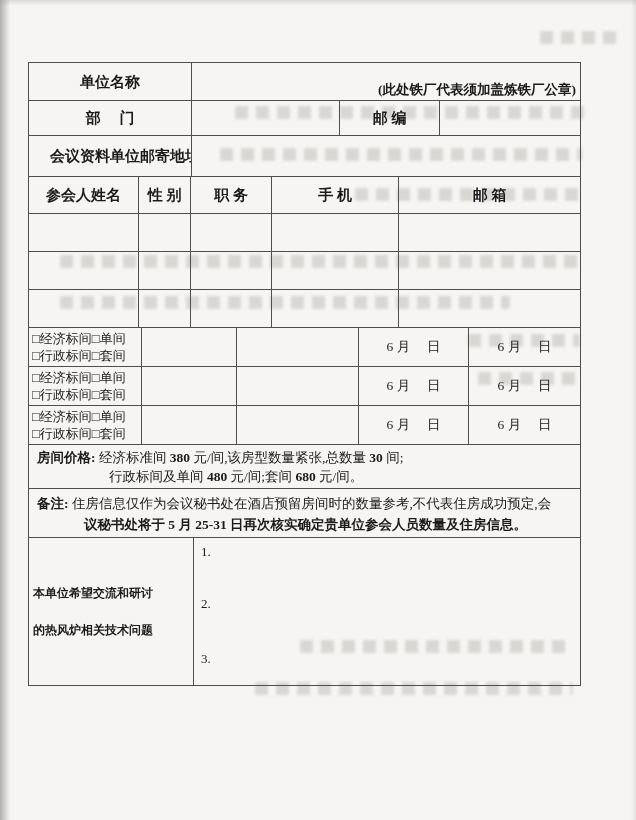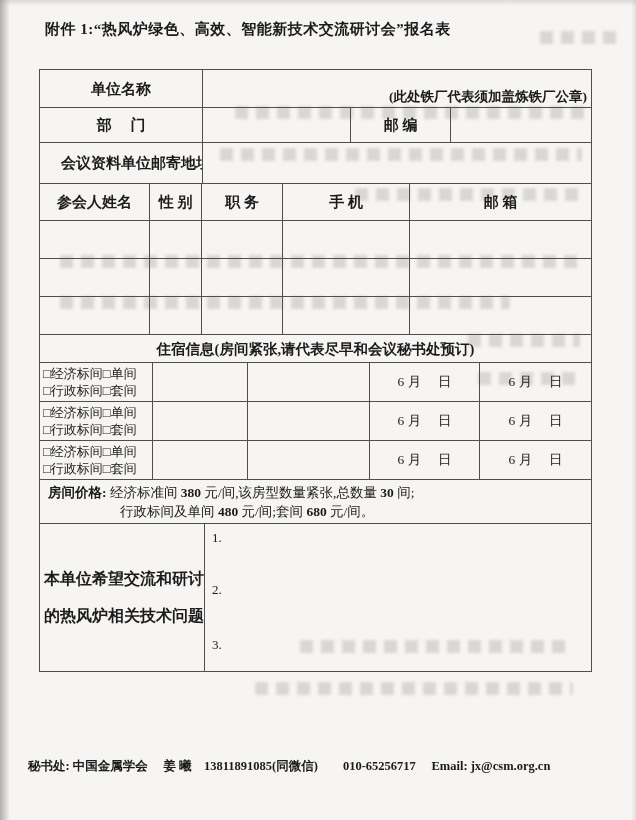--- a/index.html
+++ b/index.html
@@ -12,21 +12,21 @@
   .edge-left{position:absolute;left:0;top:0;bottom:0;width:10px;
     background:linear-gradient(90deg,rgba(90,90,88,.45),rgba(246,245,243,0));}
   .edge-top{position:absolute;left:0;top:0;right:0;height:6px;
     background:linear-gradient(180deg,rgba(140,140,138,.25),rgba(246,245,243,0));}
   .edge-right{position:absolute;right:0;top:0;bottom:0;width:5px;
     background:linear-gradient(270deg,rgba(150,150,148,.22),rgba(246,245,243,0));}
 
   .doc-title{position:absolute;left:45px;top:20px;font-size:15px;font-weight:bold;
     letter-spacing:.5px;white-space:pre;}
 
-  .form-wrap{position:absolute;left:39px;top:62px;width:553px;margin-top:7px;}
+  .form-wrap{position:absolute;left:28px;top:62px;width:553px;}
   table.grid{border-collapse:collapse;table-layout:fixed;width:553px;margin:0;margin-top:-1px;}
   table.grid:first-child{margin-top:0;}
   td{border:1px solid #4f4e4c;padding:0;overflow:hidden;vertical-align:middle;
      font-size:15px;line-height:18px;}
   .lbl{font-weight:bold;text-align:center;white-space:pre;}
   .left-pad{padding-left:21px;}
 
   .seal-cell{position:relative;}
   .seal-note{position:absolute;right:4px;bottom:1px;font-size:13.5px;font-weight:bold;white-space:pre;}
 
@@ -34,21 +34,21 @@
   .room-opts{font-size:13px;line-height:17px;padding:2px 0 2px 3px;white-space:pre-line;}
   .date-cell{text-align:center;font-size:13.5px;white-space:pre;}
 
   .wide-cell{padding:3px 6px 2px 8px;font-size:13.5px;line-height:19px;}
   .price-line2{padding-left:72px;}
   .num-bold{font-weight:bold;}
   .note-cell{padding:4px 6px 2px 8px;font-size:13.5px;line-height:21px;}
   .note-label{font-weight:bold;}
   .note-line2{text-align:center;font-weight:bold;}
 
-  .topics-label{font-weight:bold;font-size:16px;line-height:20px;
+  .topics-label{font-weight:bold;font-size:12px;line-height:20px;
     display:flex;flex-direction:column;justify-content:center;row-gap:17px;
     height:100%;padding-left:4px;}
   .topics-cell{position:relative;height:147px;}
   .topic-item{position:absolute;left:7px;font-size:13px;}
   .topic-1{top:5px;} .topic-2{top:57px;} .topic-3{top:112px;}
 
   .footer-line1{position:absolute;left:28px;top:758px;font-size:12.5px;font-weight:bold;white-space:pre;}
   .footer-line2{position:absolute;left:0;top:784px;width:100%;text-align:center;
     font-size:12.5px;font-weight:bold;white-space:pre;}
 
@@ -67,21 +67,20 @@
   <div class="bleed" style="top:106px;left:235px;width:350px;"></div>
   <div class="bleed" style="top:148px;left:220px;width:362px;"></div>
   <div class="bleed" style="top:188px;left:355px;width:225px;"></div>
   <div class="bleed" style="top:255px;left:60px;width:522px;"></div>
   <div class="bleed" style="top:296px;left:60px;width:450px;"></div>
   <div class="bleed" style="top:334px;left:468px;width:112px;"></div>
   <div class="bleed" style="top:372px;left:478px;width:100px;"></div>
   <div class="bleed" style="top:640px;left:300px;width:272px;"></div>
   <div class="bleed" style="top:682px;left:255px;width:318px;"></div>
 
-  <div class="doc-title">附件 1:“热风炉绿色、高效、智能新技术交流研讨会”报名表</div>
 
   <div class="form-wrap">
 
     <table class="grid">
       <colgroup>
           <col style="width:163px">
           <col>
         </colgroup>
       <tbody>
           <tr style="height:38px;">
@@ -156,27 +155,20 @@
       <tr style="height:38px;">
         <td></td>
             <td></td>
             <td></td>
             <td></td>
             <td></td>
       </tr>
     </tbody>
       </table>
 
-    <table class="grid">
-      <tbody>
-          <tr style="height:28px;">
-        <td class="lbl" style="font-size:14.5px;">住宿信息(房间紧张,请代表尽早和会议秘书处预订)</td>
-      </tr>
-    </tbody>
-      </table>
 
     <table class="grid">
       <colgroup>
           <col style="width:113px">
           <col style="width:95px">
           <col style="width:122px">
           <col style="width:110px">
           <col>
         </colgroup>
       <tbody>
@@ -211,20 +203,30 @@
       <tbody>
           <tr style="height:40px;">
         <td class="wide-cell">
           <div><span class="num-bold">房间价格: </span><span>经济标准间 </span><span class="num-bold">380</span><span> 元/间,该房型数量紧张,总数量 </span><span class="num-bold">30</span><span> 间;</span></div>
           <div class="price-line2"><span>行政标间及单间 </span><span class="num-bold">480</span><span> 元/间;套间 </span><span class="num-bold">680</span><span> 元/间。</span></div>
         </td>
       </tr>
     </tbody>
       </table>
 
+    <table class="grid">
+      <tbody>
+          <tr style="height:47px;">
+        <td class="note-cell">
+          <div><span class="note-label">备注: </span><span>住房信息仅作为会议秘书处在酒店预留房间时的数量参考,不代表住房成功预定,会</span></div>
+          <div class="note-line2">议秘书处将于 5 月 25-31 日再次核实确定贵单位参会人员数量及住房信息。</div>
+        </td>
+      </tr>
+    </tbody>
+      </table>
 
     <table class="grid">
       <colgroup>
           <col style="width:165px">
           <col>
         </colgroup>
       <tbody>
           <tr style="height:148px;">
         <td>
           <div class="topics-label">
@@ -238,14 +240,13 @@
             <div class="topic-item topic-2">2.</div>
             <div class="topic-item topic-3">3.</div>
           </div>
         </td>
       </tr>
     </tbody>
       </table>
 
   </div>
 
-  <div class="footer-line1">秘书处: 中国金属学会　 姜 曦　13811891085(同微信)　　010-65256717　 Email: jx@csm.org.cn</div>
 </div>
 
 </body></html>

